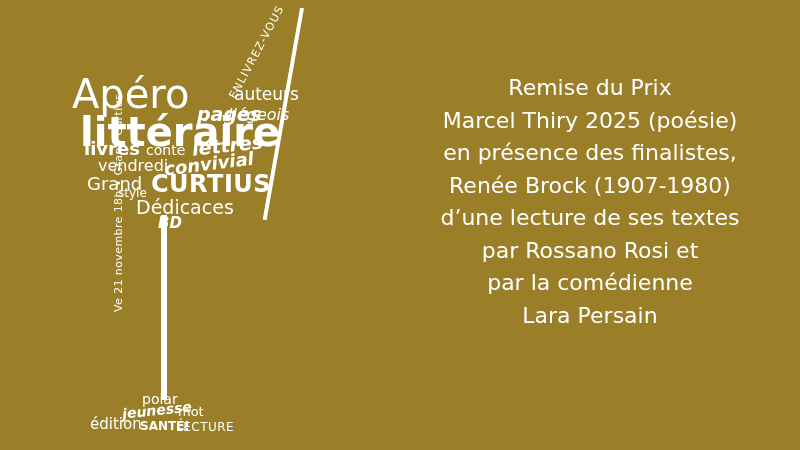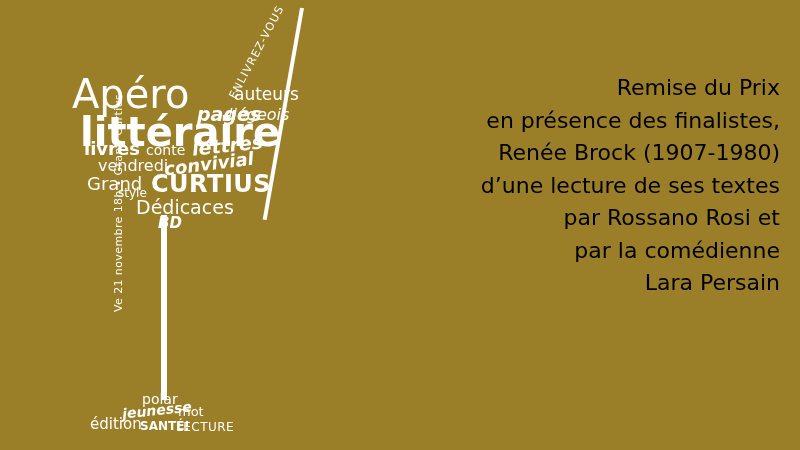--- a/index.html
+++ b/index.html
@@ -101,22 +101,22 @@
     color: #ffffff;
     white-space: nowrap;
   }
 
   
   .announcement {
     position: absolute;
     left: 400px;
     top: 72px;
     width: 380px;
-    text-align: right;
-    color: #000000;
+    text-align: center;
+    color: #ffffff;
     font-size: 22px;
     line-height: 1.48;
     font-family: "DejaVu Sans", sans-serif;
   }
   .announcement .line {
     display: block;
     white-space: nowrap;
   }
 </style>
 </head>
@@ -156,20 +156,21 @@
     <div class="art-word" style="left:90px; top:417px; font-size:15px;">édition</div>
     <div class="art-word" style="left:140px; top:420px; font-size:12px; font-weight:700;">SANTÉ!</div>
     <div class="art-word" style="left:176px; top:421px; font-size:12px; letter-spacing:0.5px;">LECTURE</div>
 
     <div class="vertical-info">Ve 21 novembre 18h • Grand Curtius</div>
     <div class="enlivrez">ENLIVREZ-VOUS</div>
   </div>
 
   <div class="announcement">
     <span class="line">Remise du Prix</span>
+    <span class="line">Marcel Thiry 2025 (poésie)</span>
     <span class="line">en présence des finalistes,</span>
     <span class="line">Renée Brock (1907-1980)</span>
     <span class="line">d’une lecture de ses textes</span>
     <span class="line">par Rossano Rosi et</span>
     <span class="line">par la comédienne</span>
     <span class="line">Lara Persain</span>
   </div>
 
 </div>
 

